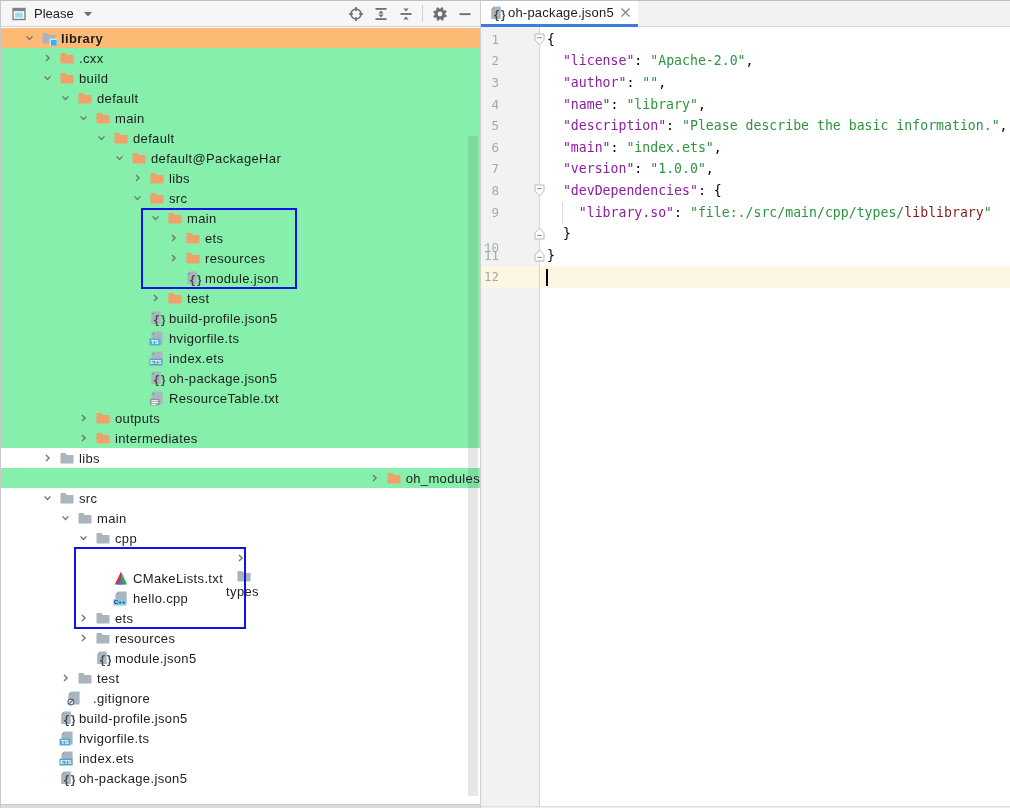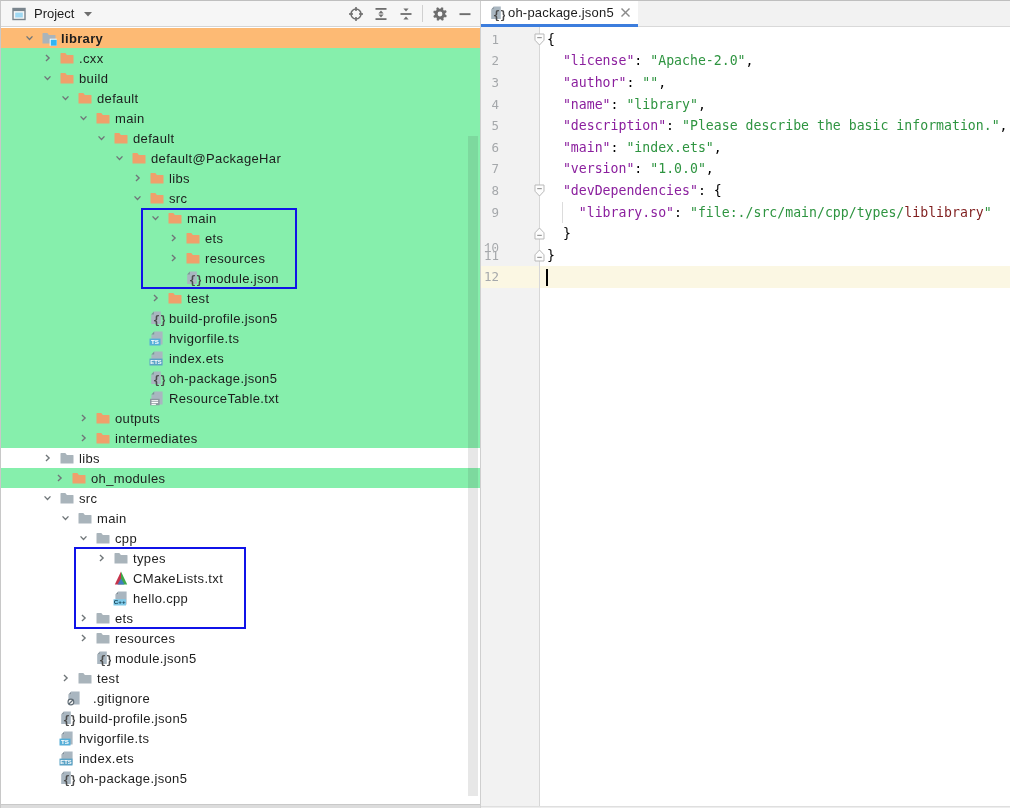--- a/index.html
+++ b/index.html
@@ -60,21 +60,21 @@
 
   <div class="project-panel">
     <div class="panel-toolbar">
       <span class="tw-icon">
         <svg viewBox="0 0 16 16" width="16" height="16">
           <rect x="2" y="2.5" width="12" height="11" fill="none" stroke="#7a858d" stroke-width="1.4"></rect>
           <rect x="2" y="2.5" width="12" height="2.6" fill="#7a858d"></rect>
           <rect x="4.2" y="6.6" width="7.6" height="4.9" fill="#9fd8f2"></rect>
         </svg>
       </span>
-      <span class="panel-title">Project</span>
+      <span class="panel-title">Please</span>
       <span class="dd-arrow">
         <svg viewBox="0 0 10 10" width="10" height="10">
             <polygon points="1,3 9,3 5,7.6" fill="#6e6e6e"></polygon>
           </svg>
       </span>
       <span class="toolbar-right">
         <span class="tb-btn">
           <svg viewBox="0 0 16 16" width="16" height="16">
             <circle cx="8" cy="8" r="5" fill="none" stroke="#6e6e6e" stroke-width="1.5"></circle>
             <line x1="8" y1="1" x2="8" y2="5" stroke="#6e6e6e" stroke-width="1.6"></line>
@@ -387,21 +387,21 @@
               <polyline points="3.3,1.6 6.8,5 3.3,8.4" fill="none" stroke="#6f7578" stroke-width="1.5"></polyline>
             </svg>
           </span>
           <span class="tree-icon">
             <svg viewBox="0 0 16 16" width="16" height="16">
               <path d="M1.5 13.6 V3.4 Q1.5 3 2 3 H6.3 L7.9 5.1 H14 Q14.5 5.1 14.5 5.6 V13.6 Z" fill="#a9b4bb"></path>
             </svg>
           </span>
           <span class="tree-label">libs</span>
         </div>
-        <div class="tree-row yellow" style="padding-left: 54px;">
+        <div class="tree-row yellow" style="padding-left: 54px; justify-content: flex-end;">
           <span class="chev">
             <svg viewBox="0 0 10 10" width="10" height="10">
               <polyline points="3.3,1.6 6.8,5 3.3,8.4" fill="none" stroke="#6f7578" stroke-width="1.5"></polyline>
             </svg>
           </span>
           <span class="tree-icon">
             <svg viewBox="0 0 16 16" width="16" height="16">
               <path d="M1.5 13.6 V3.4 Q1.5 3 2 3 H6.3 L7.9 5.1 H14 Q14.5 5.1 14.5 5.6 V13.6 Z" fill="#efa06b"></path>
             </svg>
           </span>
@@ -439,21 +439,21 @@
               <polyline points="1.7,3.2 5,6.6 8.3,3.2" fill="none" stroke="#6f7578" stroke-width="1.5"></polyline>
             </svg>
           </span>
           <span class="tree-icon">
             <svg viewBox="0 0 16 16" width="16" height="16">
               <path d="M1.5 13.6 V3.4 Q1.5 3 2 3 H6.3 L7.9 5.1 H14 Q14.5 5.1 14.5 5.6 V13.6 Z" fill="#a9b4bb"></path>
             </svg>
           </span>
           <span class="tree-label">cpp</span>
         </div>
-        <div class="tree-row white" style="padding-left: 96px;">
+        <div class="tree-row white" style=" flex-direction: column;">
           <span class="chev">
             <svg viewBox="0 0 10 10" width="10" height="10">
               <polyline points="3.3,1.6 6.8,5 3.3,8.4" fill="none" stroke="#6f7578" stroke-width="1.5"></polyline>
             </svg>
           </span>
           <span class="tree-icon">
             <svg viewBox="0 0 16 16" width="16" height="16">
               <path d="M1.5 13.6 V3.4 Q1.5 3 2 3 H6.3 L7.9 5.1 H14 Q14.5 5.1 14.5 5.6 V13.6 Z" fill="#a9b4bb"></path>
             </svg>
           </span>

